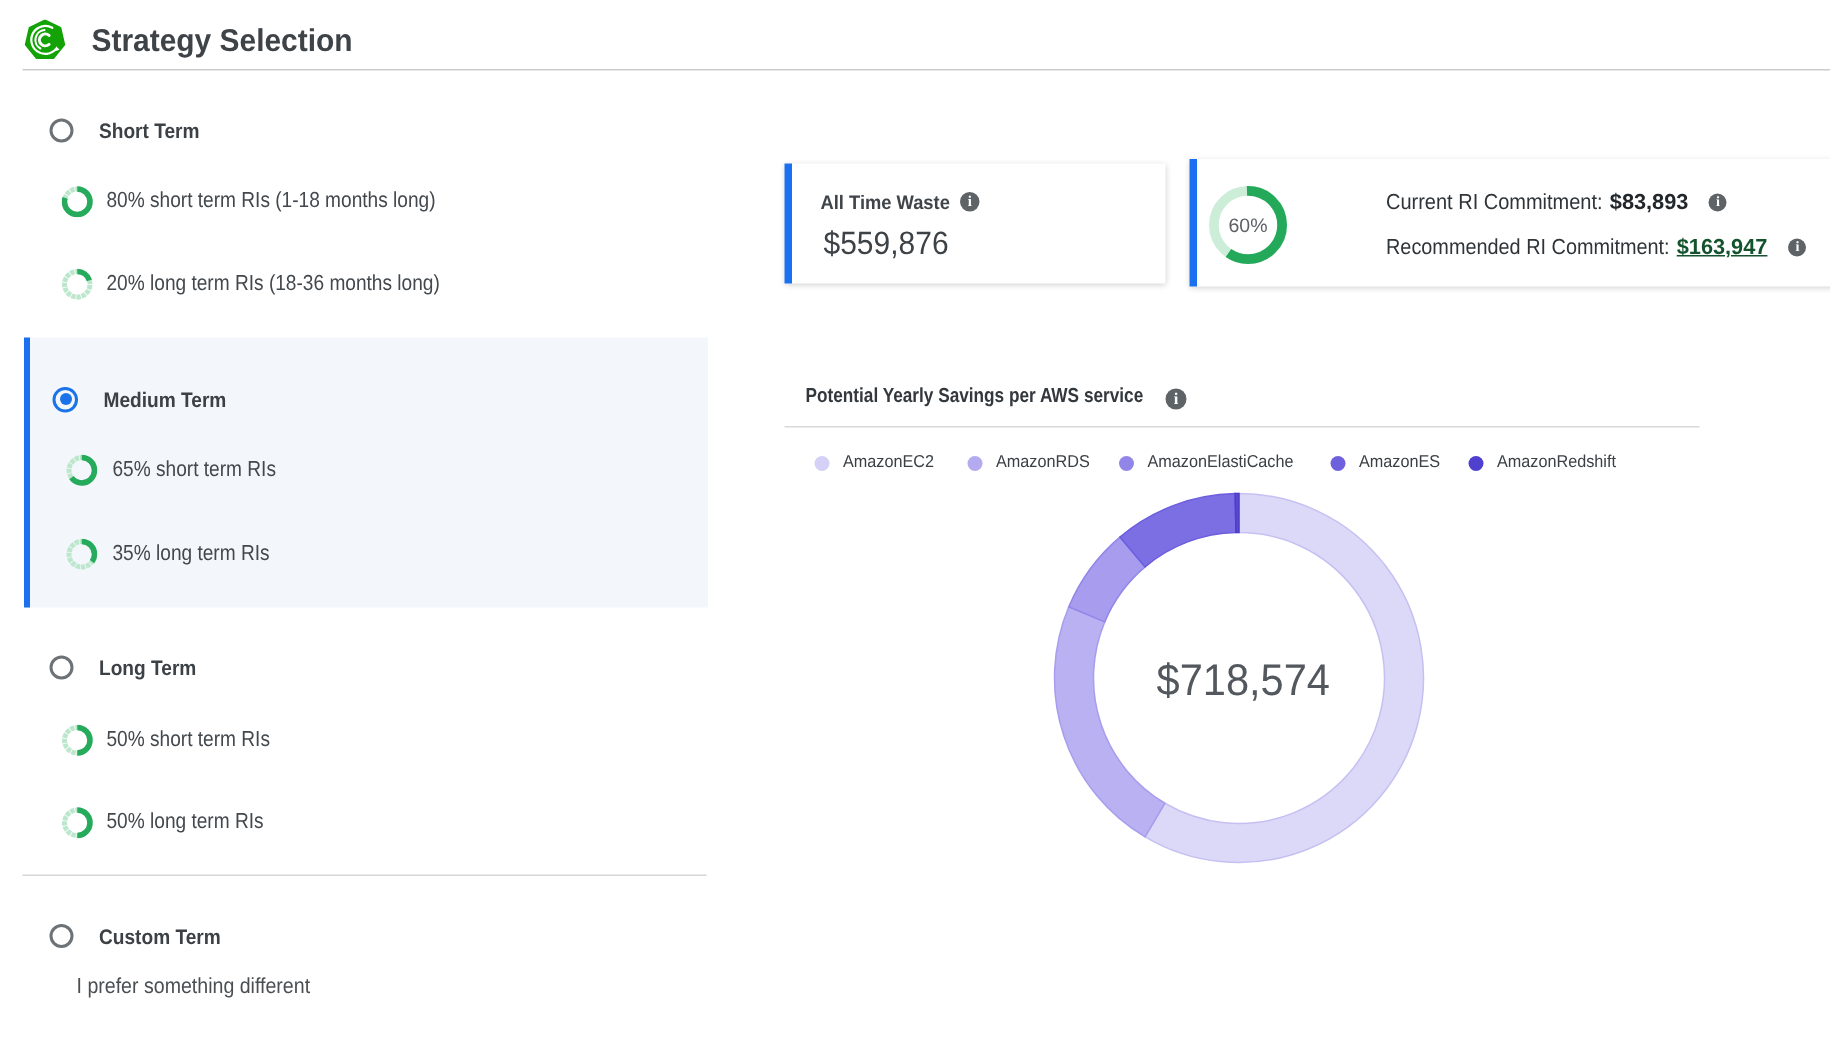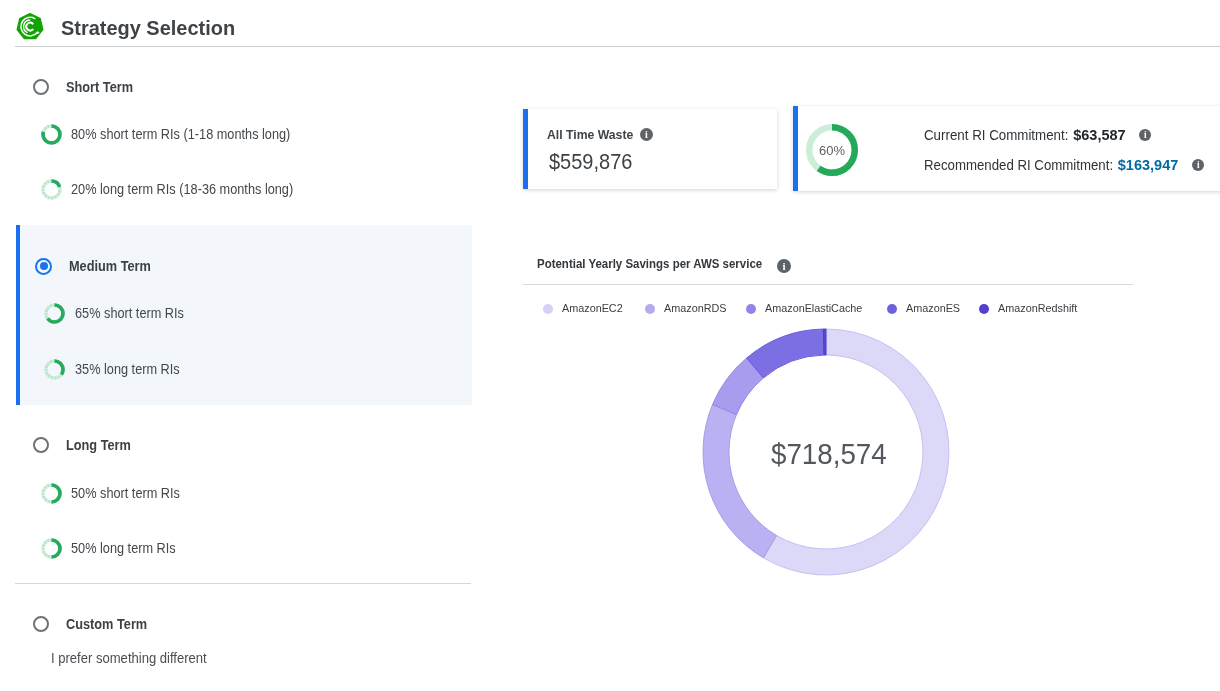--- a/index.html
+++ b/index.html
@@ -87,24 +87,24 @@
 <div class="info" style="left:640px;top:127.8px;width:13px;height:13px;font-size:10px;line-height:13px;">i</div>
 <div class="t" style="left:548.6px;top:152.2px;font-size:21.5px;color:#3d4247;transform:scaleX(0.93);">$559,876</div>
 
 <div class="abs" style="left:793px;top:106px;width:440px;height:85px;background:#fff;border-left:5px solid #1b70f0;box-shadow:0 1px 4px rgba(0,0,0,0.18);"></div>
 <svg class="abs" style="left:805.7px;top:124px" width="52" height="52" viewBox="0 0 52 52">
   <circle cx="26" cy="26" r="22.75" fill="none" stroke="#cceed9" stroke-width="6.5"></circle>
   <circle cx="26" cy="26" r="22.75" fill="none" stroke="#24a95a" stroke-width="6.5" pathLength="100" stroke-dasharray="60 40" transform="rotate(-90 26 26)"></circle>
   <text x="26" y="30.5" text-anchor="middle" font-size="13" fill="#5d6166" font-family="Liberation Sans">60%</text>
 </svg>
 <div class="t" style="left:923.6px;top:127.6px;font-size:14.5px;color:#2f3439;transform:scaleX(0.919);">Current RI Commitment:</div>
-<div class="t" style="left:1073.2px;top:127.6px;font-size:14.5px;font-weight:bold;color:#22272c;">$63,587</div>
+<div class="t" style="left:1073.2px;top:127.6px;font-size:14.5px;font-weight:bold;color:#22272c;">$83,893</div>
 <div class="info" style="left:1139.4px;top:129.2px;width:12px;height:12px;font-size:9.5px;line-height:12px;">i</div>
 <div class="t" style="left:923.6px;top:157.8px;font-size:14.5px;color:#2f3439;transform:scaleX(0.913);">Recommended RI Commitment:</div>
-<div class="t" style="left:1117.8px;top:157.8px;font-size:14.5px;font-weight:bold;color:#0369a1;">$163,947</div>
+<div class="t" style="left:1117.8px;top:157.8px;font-size:14.5px;font-weight:bold;color:#14532d;text-decoration:underline;">$163,947</div>
 <div class="info" style="left:1192.4px;top:158.9px;width:12px;height:12px;font-size:9.5px;line-height:12px;">i</div>
 
 <div class="t" style="left:537.1px;top:257.4px;font-size:13.5px;font-weight:bold;color:#33383d;transform:scaleX(0.85);">Potential Yearly Savings per AWS service</div>
 <div class="info" style="left:777px;top:258.6px;width:14px;height:14px;font-size:11px;line-height:14px;">i</div>
 <div class="abs" style="left:523px;top:284px;width:610px;border-top:1px solid #d7d9db;"></div>
 
 <div class="dot" style="left:543px;background:#d5d0f6;"></div>
 <div class="t leg" style="left:562.3px;top:302.9px;">AmazonEC2</div>
 <div class="dot" style="left:645px;background:#b3aaf0;"></div>
 <div class="t leg" style="left:664px;top:302.9px;">AmazonRDS</div>

